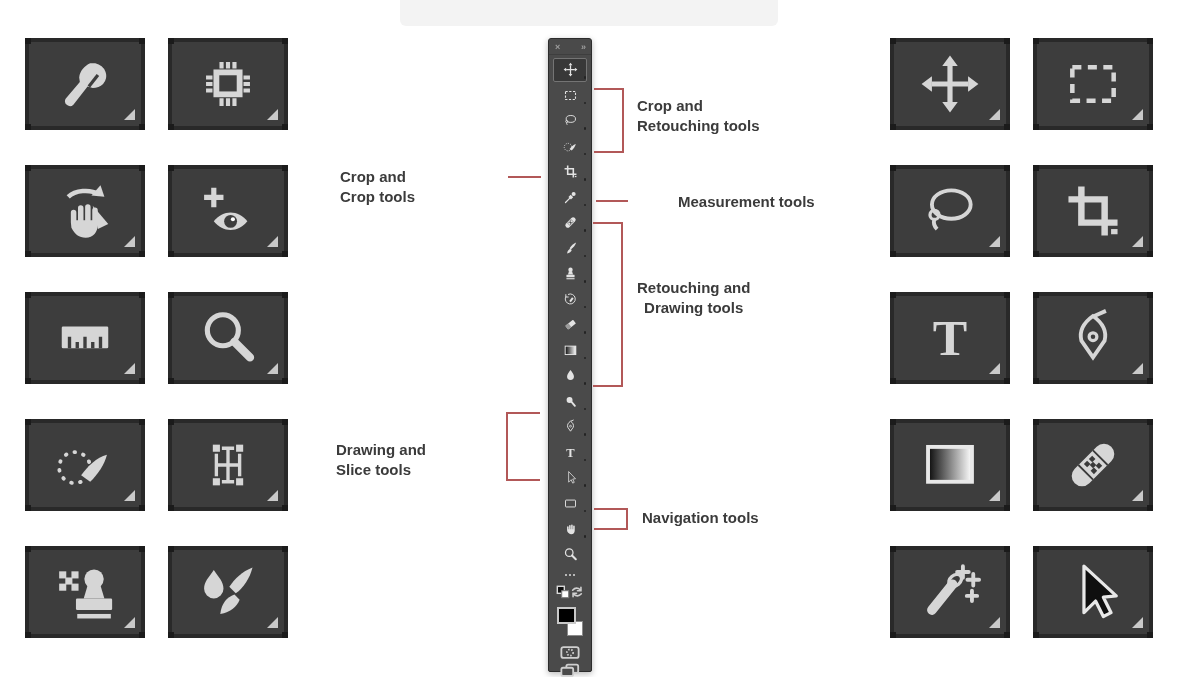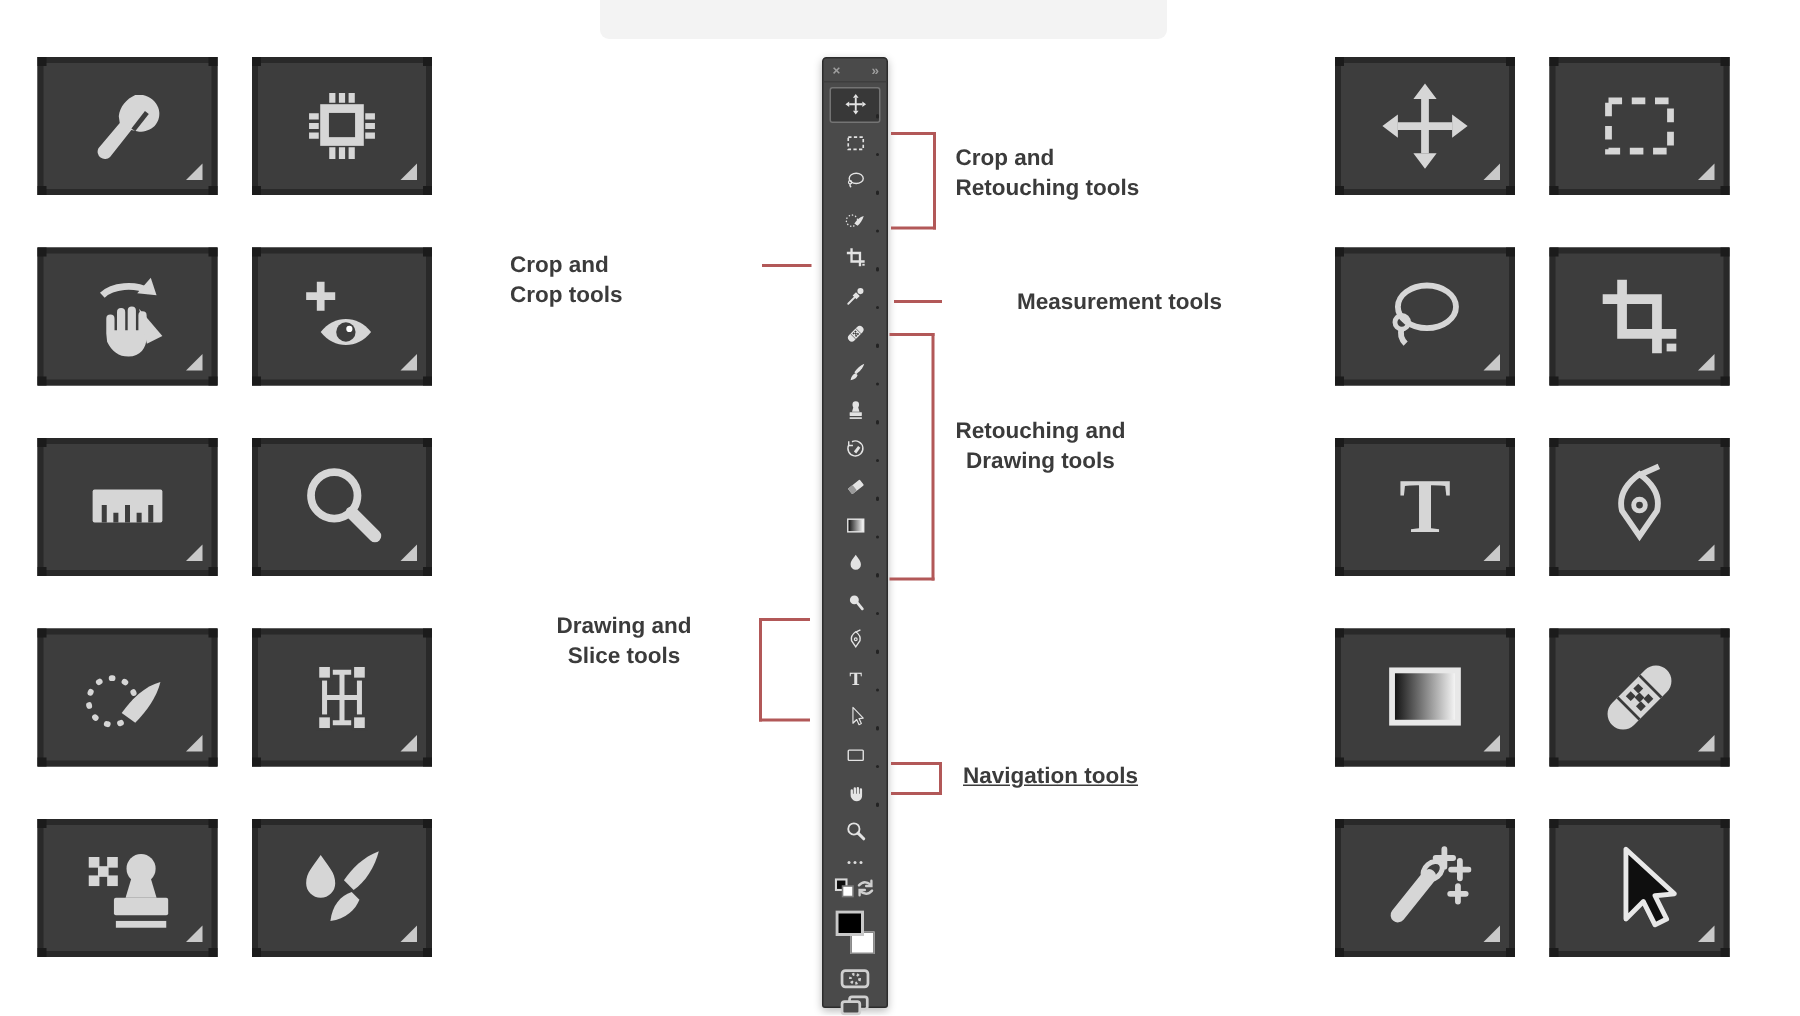--- a/index.html
+++ b/index.html
@@ -77,23 +77,23 @@
   .bracket{position:absolute;border:0 solid var(--accent);}
   .b-move{left:594px;top:88px;width:30px;height:65px;border-top-width:2px;border-right-width:2px;border-bottom-width:2px;}
   .l-move{left:637px;top:96px;}
   .line-crop{left:508px;top:176px;width:33px;height:0;border-top-width:2px;}
   .l-crop{left:340px;top:155px;width:160px;text-align:left;margin-top:12px;}
   .line-measure{left:596px;top:200px;width:32px;height:0;border-top-width:2px;}
   .l-measure{left:637px;top:192px;margin-left:41px;}
   .b-retouch{left:593px;top:222px;width:30px;height:165px;border-top-width:2px;border-right-width:2px;border-bottom-width:2px;}
   .l-retouch{left:637px;top:278px;text-align:center;}
   .b-draw{left:506px;top:412px;width:34px;height:69px;border-top-width:2px;border-left-width:2px;border-bottom-width:2px;}
-  .l-draw{left:336px;top:408px;width:160px;text-align:center;}
+  .l-draw{left:336px;top:440px;width:160px;text-align:left;}
   .b-nav{left:594px;top:508px;width:34px;height:22px;border-top-width:2px;border-right-width:2px;border-bottom-width:2px;}
-  .l-nav{left:642px;top:508px;text-decoration:underline;}
+  .l-nav{left:642px;top:508px;}
 </style>
 </head>
 <body>
 
 <div class="top-strip"></div>
 
 <div id="left-grid" class="grid">
     <div class="tile">
       <span class="corner c-tl"></span>
       <span class="corner c-tr"></span>

